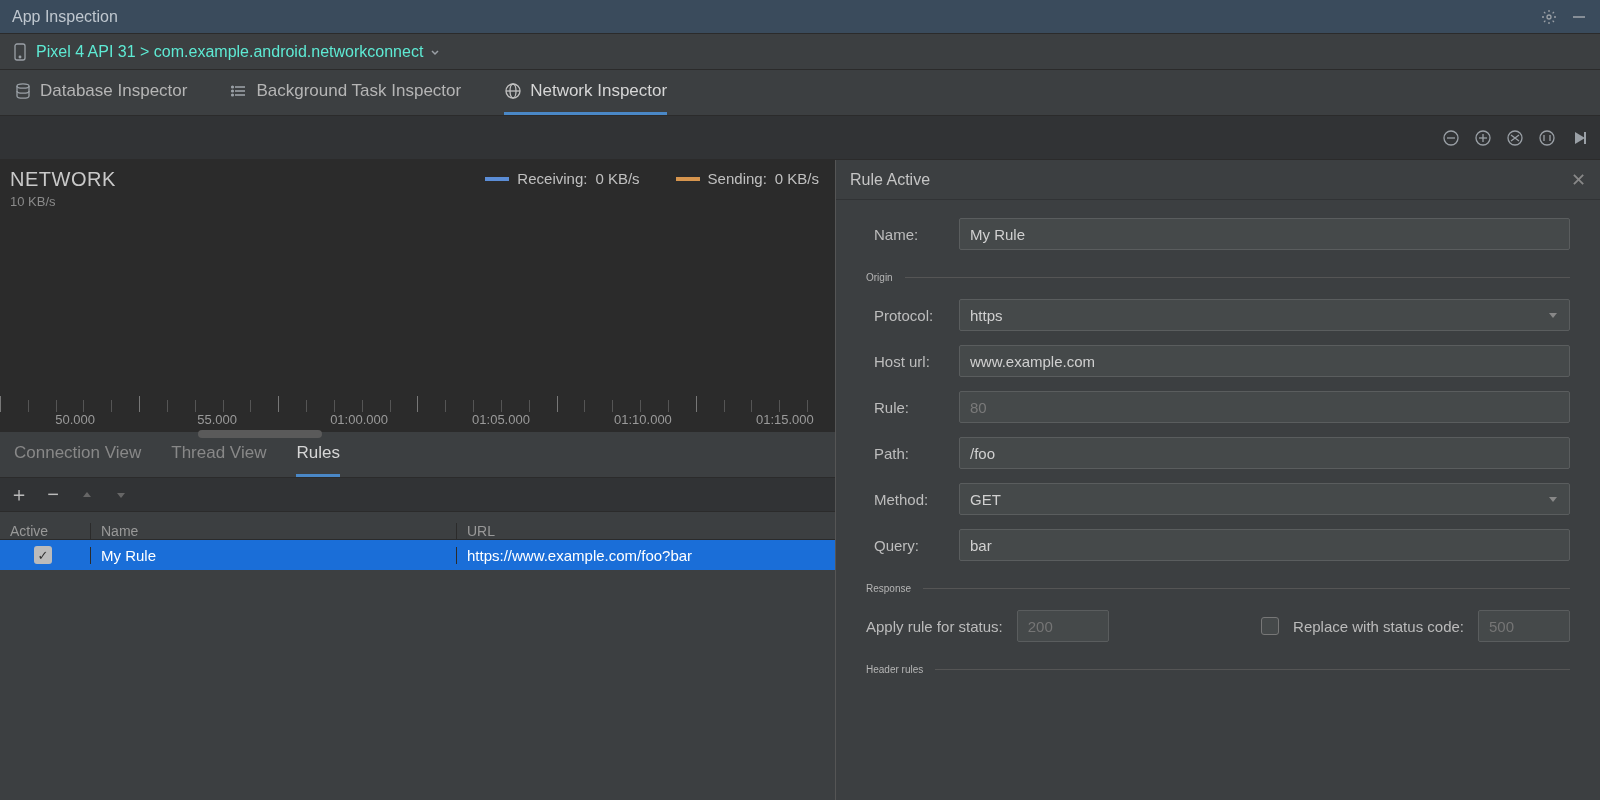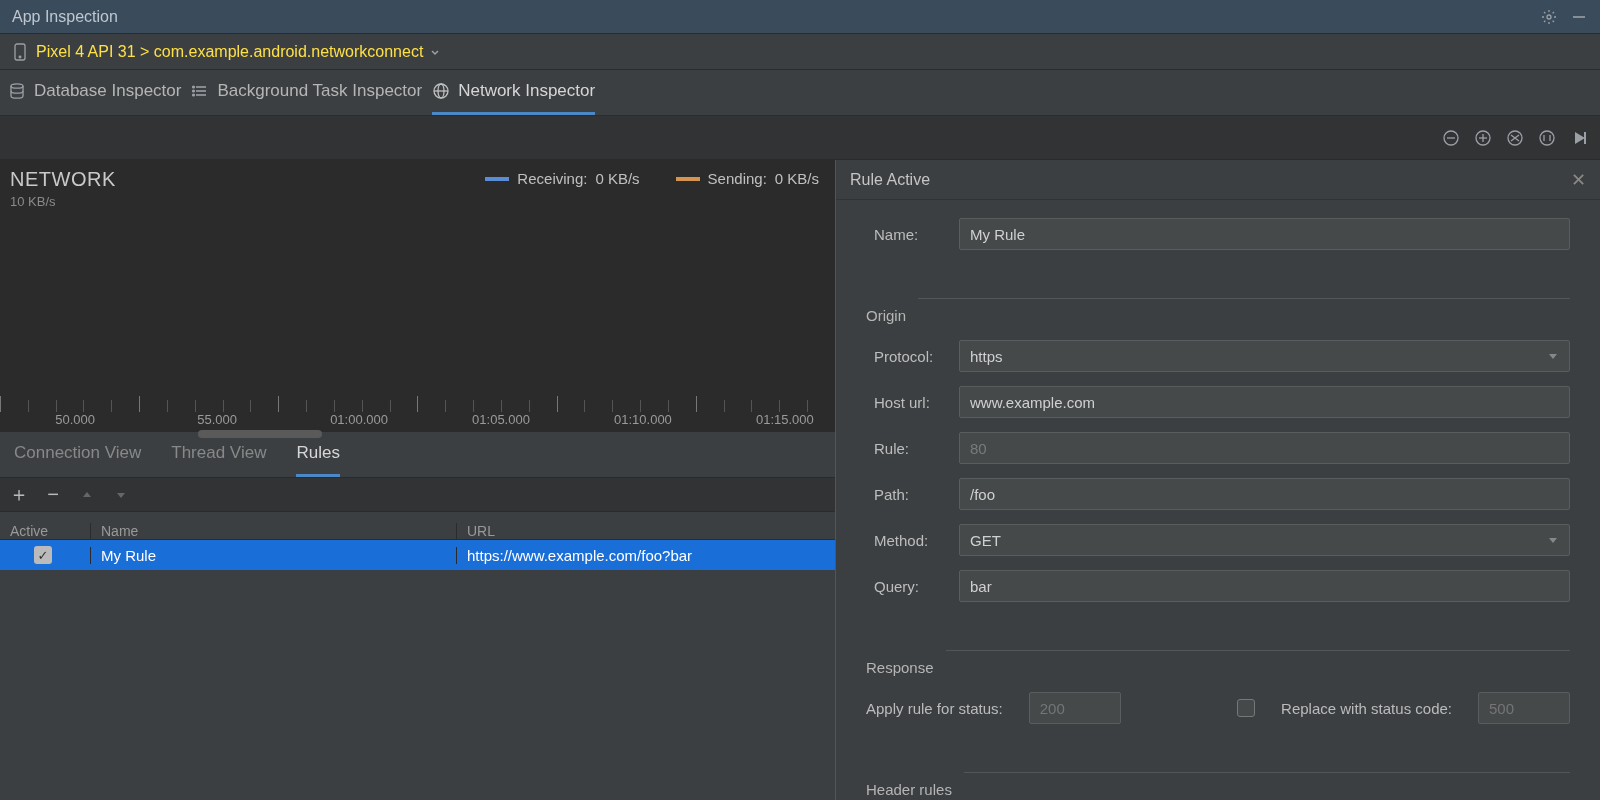--- a/index.html
+++ b/index.html
@@ -26,31 +26,31 @@
 
 .breadcrumb-row {
   height:36px;
   background:#3c3f41;
   display:flex;
   align-items:center;
   padding:0 12px;
   border-bottom:1px solid #2b2b2b;
 }
 .device-icon { margin-right:8px; }
-.breadcrumb { color:#fde047; font-size:16px; }
+.breadcrumb { color:#5eead4; font-size:16px; }
 .chev-down { margin-left:6px; }
 
 .top-tabs {
   height:46px;
   background:#3c3f41;
   display:flex;
   align-items:center;
-  padding:0 8px;
-  border-bottom:1px solid #2b2b2b;
-  gap:10px;
+  padding:0 14px;
+  border-bottom:1px solid #2b2b2b;
+  gap:43px;
 }
 .top-tab {
   display:flex; align-items:center; gap:8px;
   height:100%;
   color:#b5b5b5;
   font-size:17px;
   cursor:pointer;
   border-bottom:3px solid transparent;
 }
 .top-tab.active { color:#d6d6d6; border-bottom-color:#4a88c7; }
@@ -179,22 +179,22 @@
   color:#d0d0d0; font-size:15px;
   padding:0 10px; border-radius:2px;
 }
 .field-input::placeholder { color:#7a7a7a; }
 .field-input.select { display:flex; align-items:center; justify-content:space-between; cursor:pointer; }
 .section-divider {
   display:flex; align-items:center; gap:12px;
   margin:22px 0 16px 0;
 }
 .section-divider .line { flex:1; height:1px; background:#555; }
-.section-divider .lbl { color:#b5b5b5; font-size:15px;margin-top:35px; }
-.resp-row { display:flex; align-items:center; gap:26px; margin-top:4px; }
+.section-divider .lbl { color:#b5b5b5; font-size:10px; }
+.resp-row { display:flex; align-items:center; gap:14px; margin-top:4px; }
 .resp-row .small-input { width:92px; height:32px; background:#45494a; border:1px solid #5a5d5e; color:#d0d0d0; font-size:15px; padding:0 10px; border-radius:2px; }
 .resp-row .cb {
   width:18px; height:18px; border:1px solid #777; background:#45494a; border-radius:3px; cursor:pointer;
 }
 svg { display:block; }
 </style>
 </head>
 <body>
 
 <div class="title-bar">

